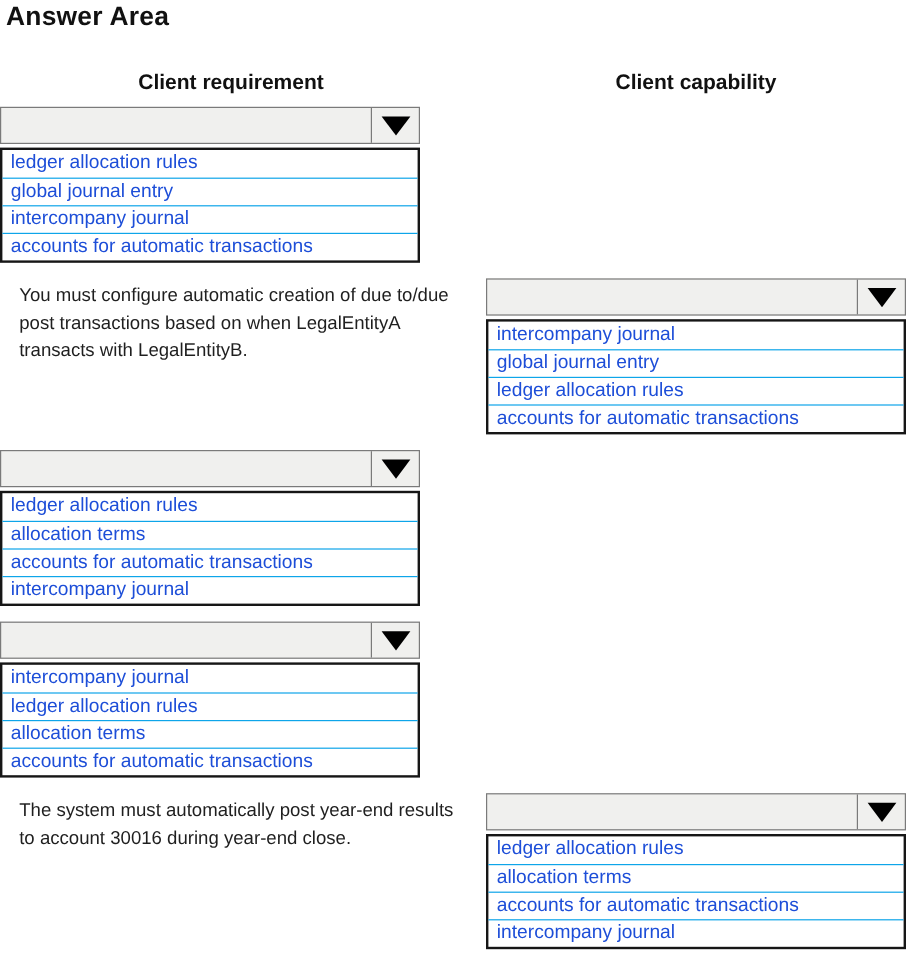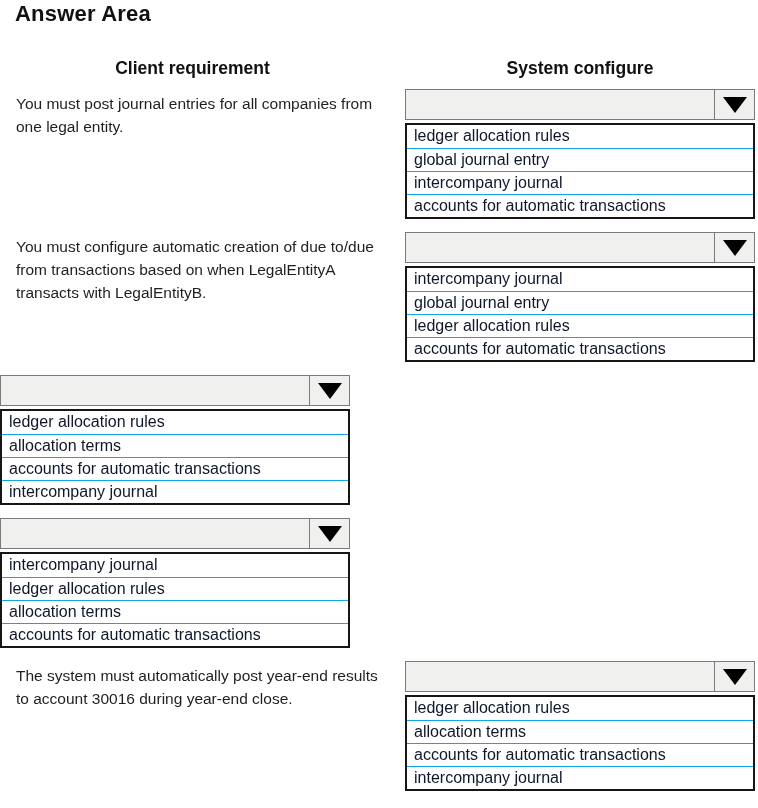--- a/index.html
+++ b/index.html
@@ -4,21 +4,21 @@
 <style>
   * { margin: 0; padding: 0; box-sizing: border-box; }
   html, body { background: #ffffff; }
   body {
     width: 758px; height: 808px; overflow: hidden;
     font-family: "Liberation Sans", "DejaVu Sans", sans-serif;
     color: #1c1c1c;
   }
   .page-title {
     font-size: 22px; font-weight: bold; color: #111;
-    padding: 1px 0 0 15px; line-height: 26px;
+    padding: 1px 0 0 5px; line-height: 26px;
     letter-spacing: 0.2px;
   }
   .headers {
     display: flex; margin-top: 31px; margin-bottom: 10px;
   }
   .hdr { font-size: 17.5px; font-weight: bold; color: #111; text-align: center; }
   .hdr-left  { width: 405px; padding-right: 62px; padding-left: 42px; }
   .hdr-right { width: 350px; }
   .rows { }
   .row { display: flex; align-items: flex-start; margin-bottom: 13px; }
@@ -44,57 +44,56 @@
     border-left: 12px solid transparent;
     border-right: 12px solid transparent;
     border-top: 16px solid #000000;
   }
   .dd-list {
     margin-top: 3px; background: #ffffff;
     border: 2px solid #161616;
   }
   .dd-opt {
     height: 23px; line-height: 22px; padding-left: 7px;
-    font-size: 16px; color: #0f172a; white-space: nowrap;
+    font-size: 16px; color: #1d4ed8; white-space: nowrap;
     overflow: hidden; cursor: default;
   }
   .dd-opt + .dd-opt { border-top: 1px solid #0ea5e9; }
 </style>
 </head>
 <body>
 
 <div class="page-title">Answer Area</div>
 
 <div class="headers">
   <div class="hdr hdr-left">Client requirement</div>
-  <div class="hdr hdr-right">System configure</div>
+  <div class="hdr hdr-right">Client capability</div>
 </div>
 
 <div class="rows">
 
   <div class="row">
-    <div class="req">You must post journal entries for all companies from one legal entity.</div>
     <div class="dd">
       <div class="dd-closed">
         <div class="dd-value"></div>
         <div class="dd-btn">
           <span class="tri"></span>
         </div>
       </div>
       <div class="dd-list">
         <div class="dd-opt">ledger allocation rules</div>
         <div class="dd-opt">global journal entry</div>
         <div class="dd-opt">intercompany journal</div>
         <div class="dd-opt">accounts for automatic transactions</div>
       </div>
     </div>
   </div>
 
   <div class="row">
-    <div class="req">You must configure automatic creation of due to/due from transactions based on when LegalEntityA transacts with LegalEntityB.</div>
+    <div class="req">You must configure automatic creation of due to/due post transactions based on when LegalEntityA transacts with LegalEntityB.</div>
     <div class="dd">
       <div class="dd-closed">
         <div class="dd-value"></div>
         <div class="dd-btn">
           <span class="tri"></span>
         </div>
       </div>
       <div class="dd-list">
         <div class="dd-opt">intercompany journal</div>
         <div class="dd-opt">global journal entry</div>

